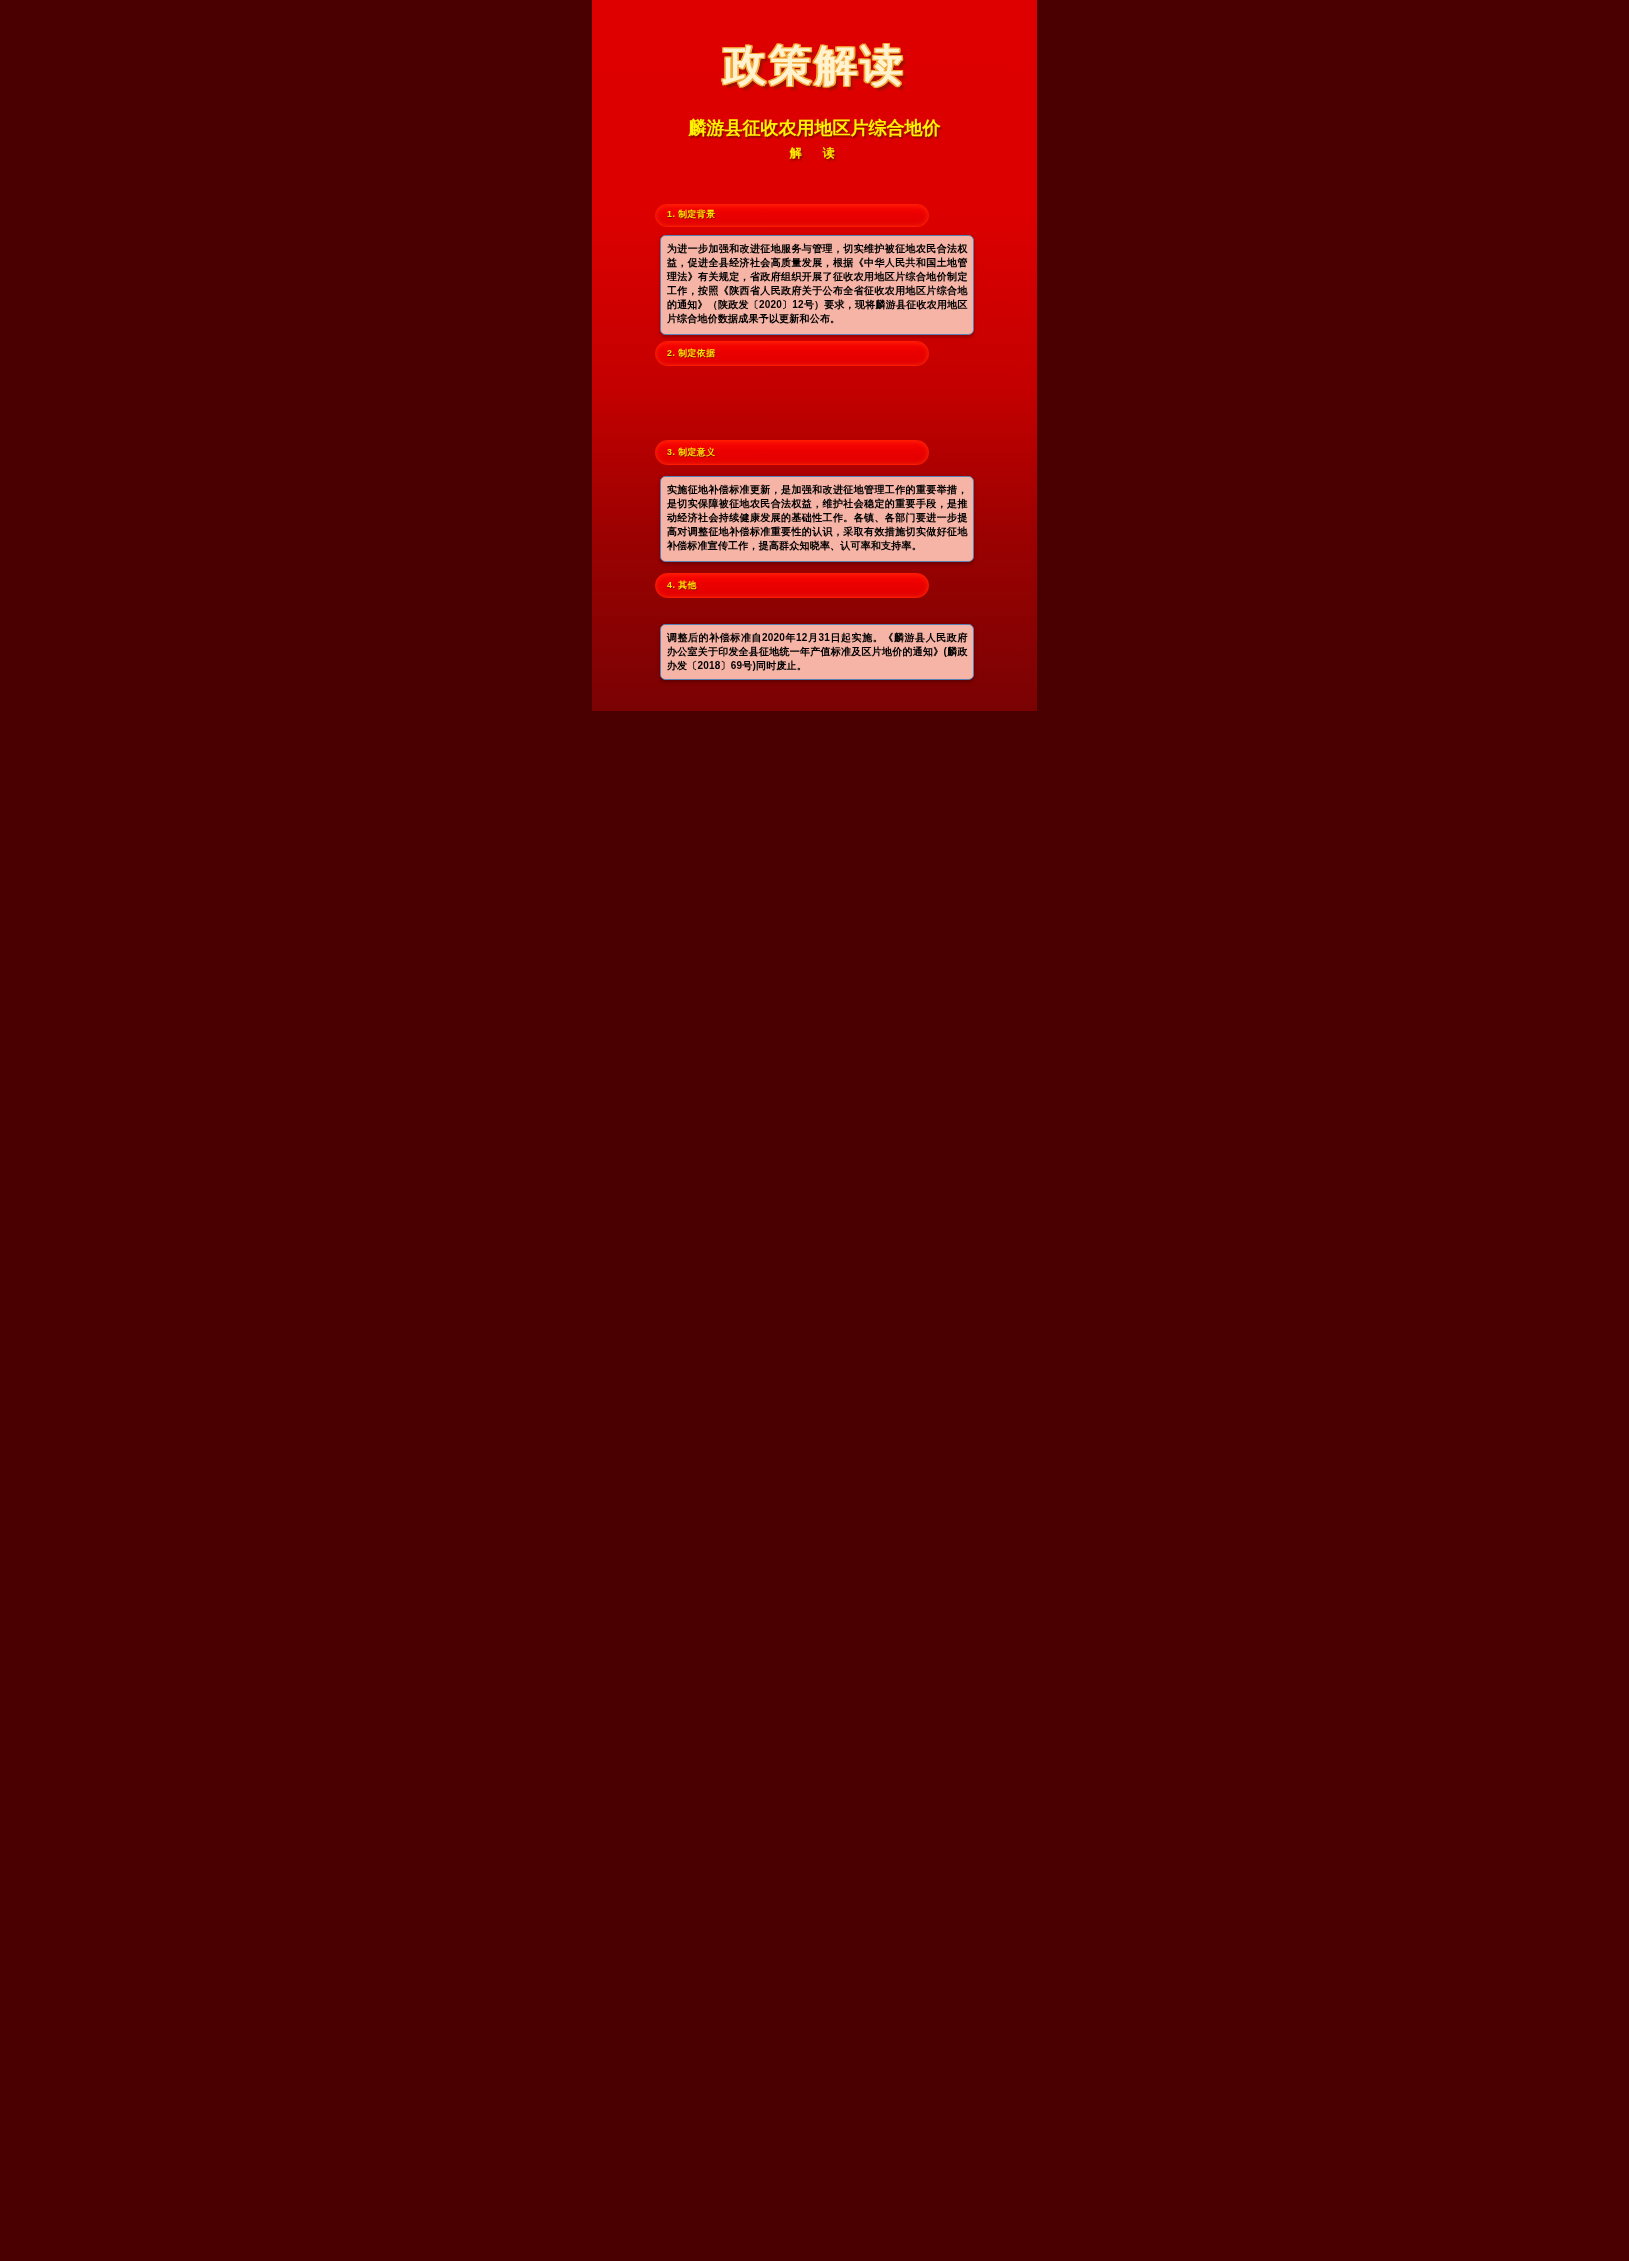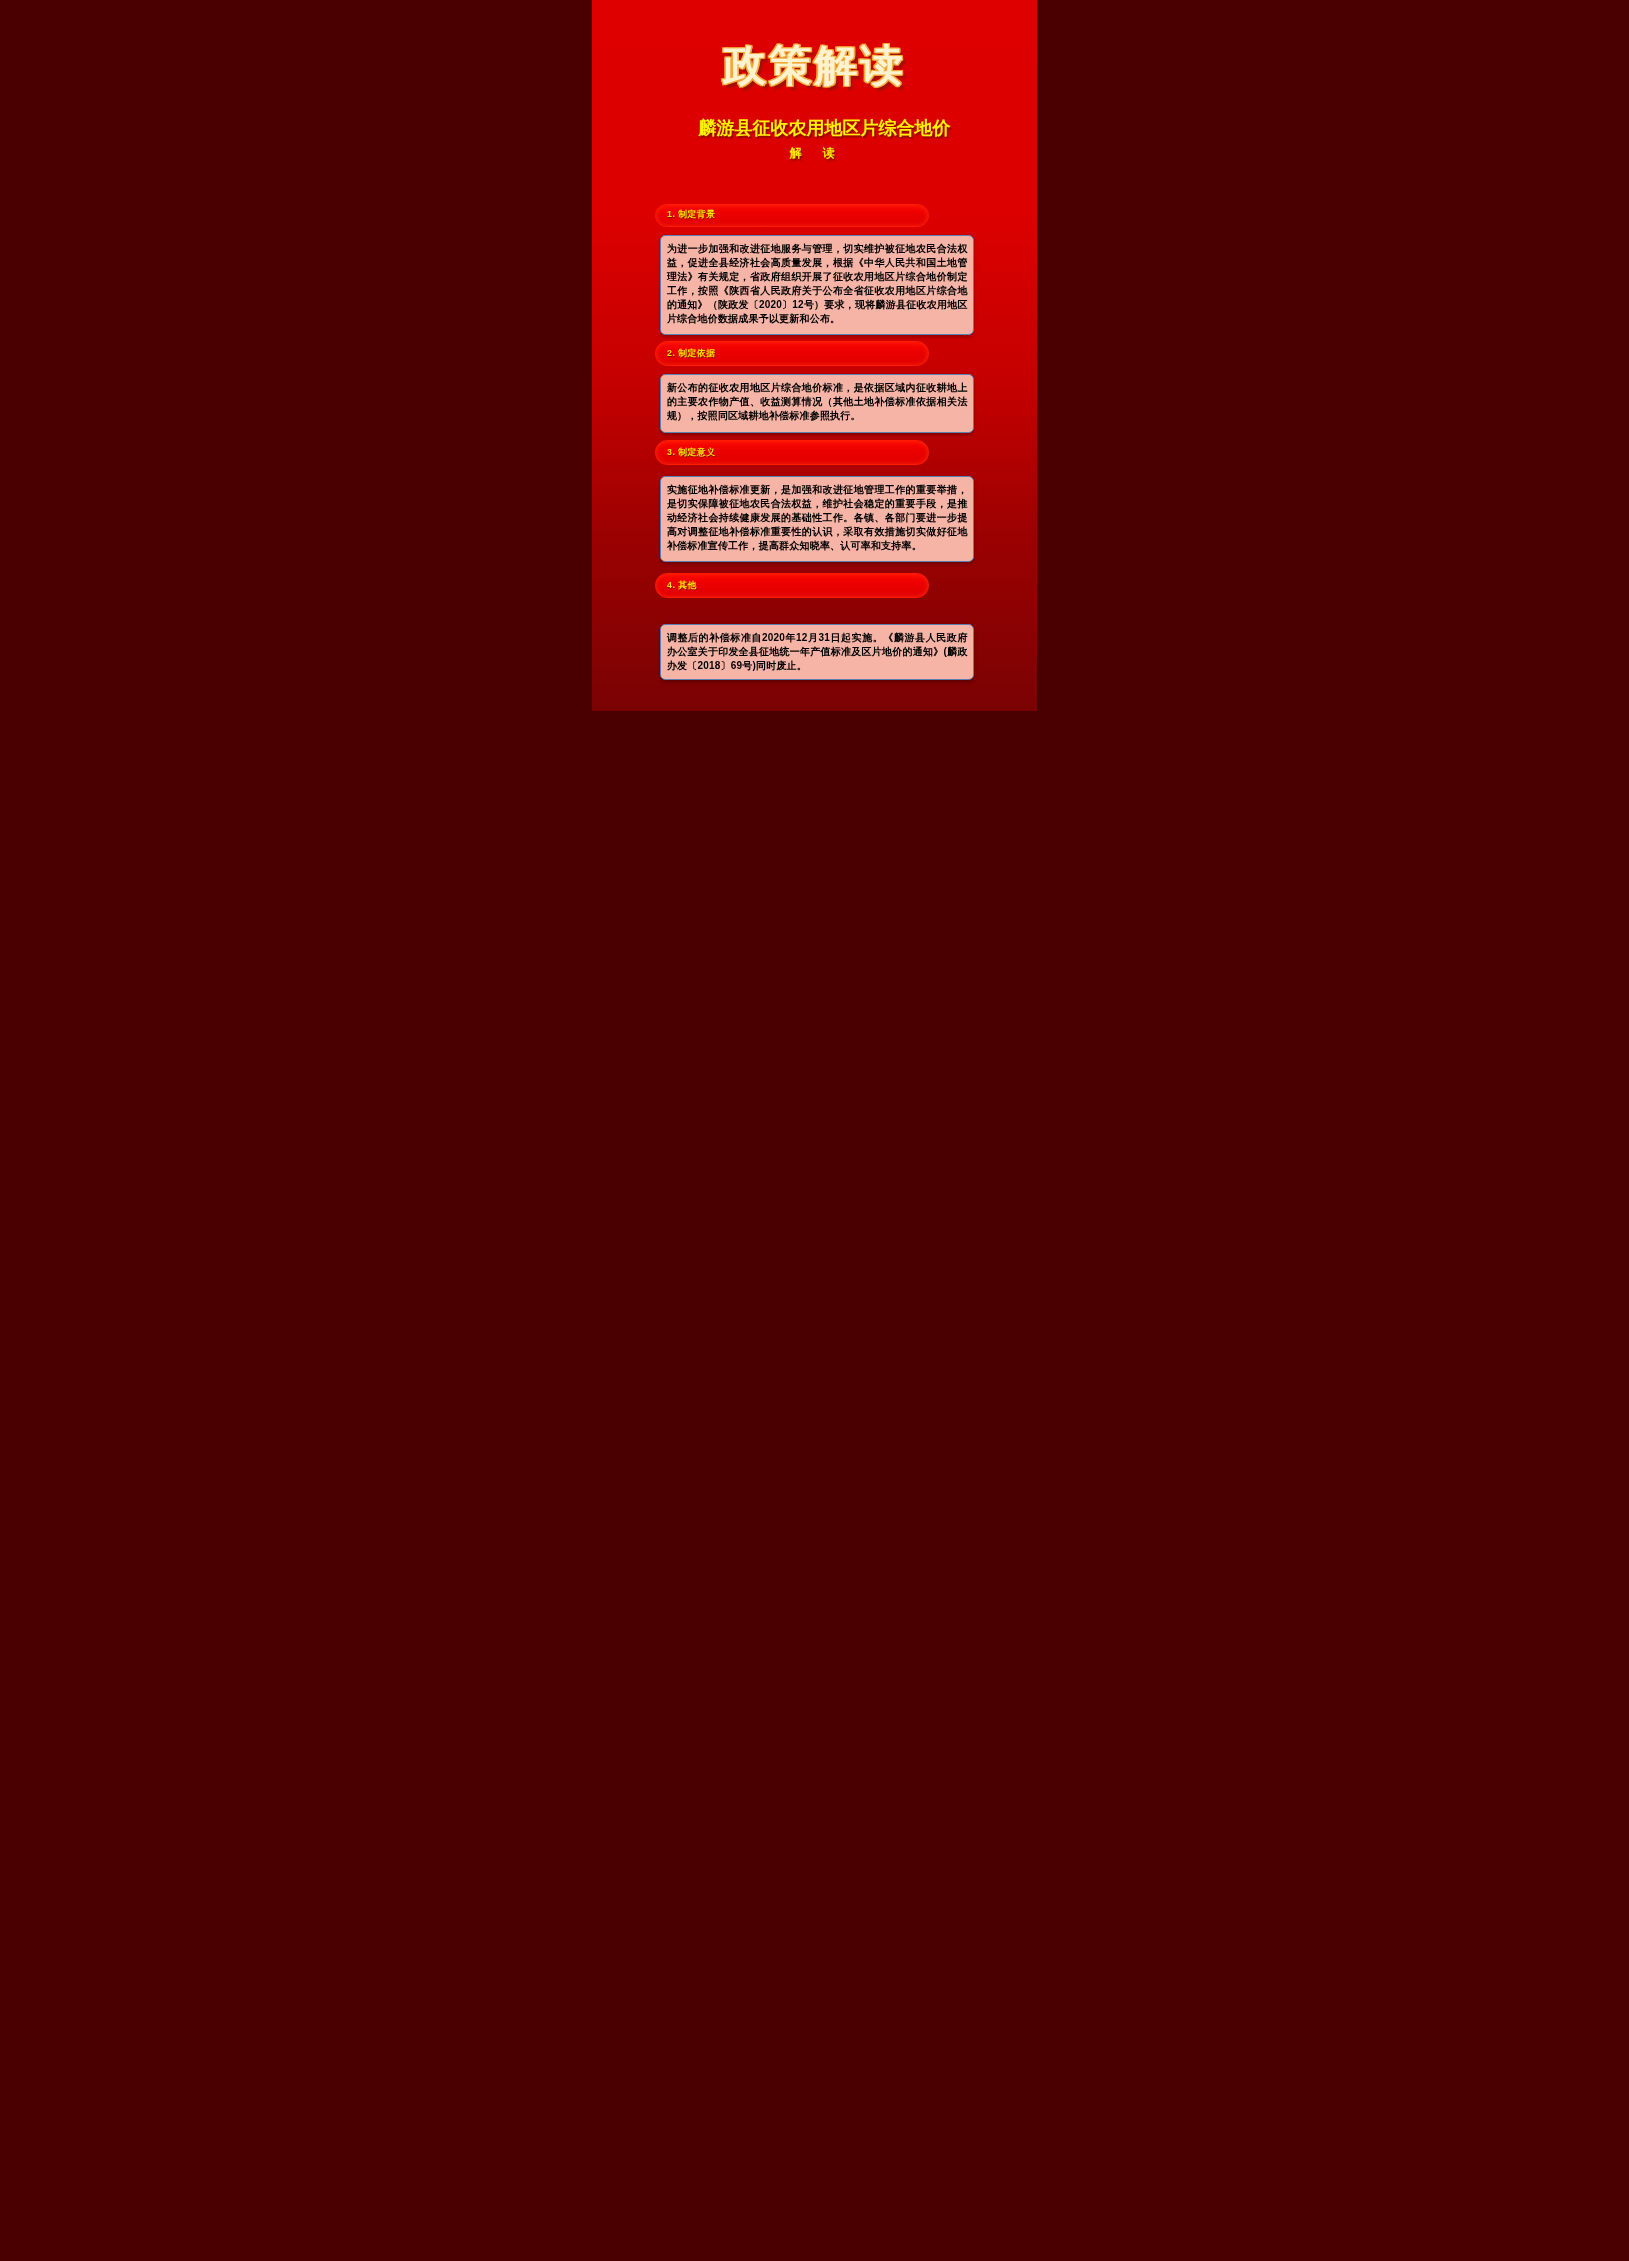--- a/index.html
+++ b/index.html
@@ -27,21 +27,20 @@
       3.6px 3.6px 1.8px rgba(110,30,5,0.55);
   }
   .subtitle-1{
     position:absolute;top:117px;left:0;width:100%;
     text-align:center;
     font-family:"DejaVu Serif","Liberation Serif",serif;
     font-weight:700;
     font-size:18px;line-height:1.25;
     color:#fff100;
     text-shadow:1.4px 1.8px 1.4px rgba(70,20,0,0.55);
-    padding-left:10px;
   }
   .subtitle-2{
     position:absolute;top:146px;left:0;width:100%;
     text-align:center;
     font-family:"DejaVu Serif","Liberation Serif",serif;
     font-weight:700;
     font-size:12px;line-height:1.25;
     letter-spacing:4.5px;
     color:#fff100;
     text-shadow:1.4px 1.8px 1.4px rgba(70,20,0,0.55);
@@ -101,23 +100,20 @@
   <div class="section-header hdr-1">
     <span class="label">1. 制定背景</span>
   </div>
   <div class="content-box box-1">
     <div class="body-text">为进一步加强和改进征地服务与管理，切实维护被征地农民合法权益，促进全县经济社会高质量发展，根据《中华人民共和国土地管理法》有关规定，省政府组织开展了征收农用地区片综合地价制定工作，按照《陕西省人民政府关于公布全省征收农用地区片综合地的通知》（陕政发〔2020〕12号）要求，现将麟游县征收农用地区片综合地价数据成果予以更新和公布。</div>
   </div>
 
   <div class="section-header hdr-2">
     <span class="label">2. 制定依据</span>
   </div>
-  <div class="content-box box-2">
-    <div class="body-text">新公布的征收农用地区片综合地价标准，是依据区域内征收耕地上的主要农作物产值、收益测算情况（其他土地补偿标准依据相关法规），按照同区域耕地补偿标准参照执行。</div>
-  </div>
 
   <div class="section-header hdr-3">
     <span class="label">3. 制定意义</span>
   </div>
   <div class="content-box box-3">
     <div class="body-text">实施征地补偿标准更新，是加强和改进征地管理工作的重要举措，是切实保障被征地农民合法权益，维护社会稳定的重要手段，是推动经济社会持续健康发展的基础性工作。各镇、各部门要进一步提高对调整征地补偿标准重要性的认识，采取有效措施切实做好征地补偿标准宣传工作，提高群众知晓率、认可率和支持率。</div>
   </div>
 
   <div class="section-header hdr-4">
     <span class="label">4. 其他</span>

